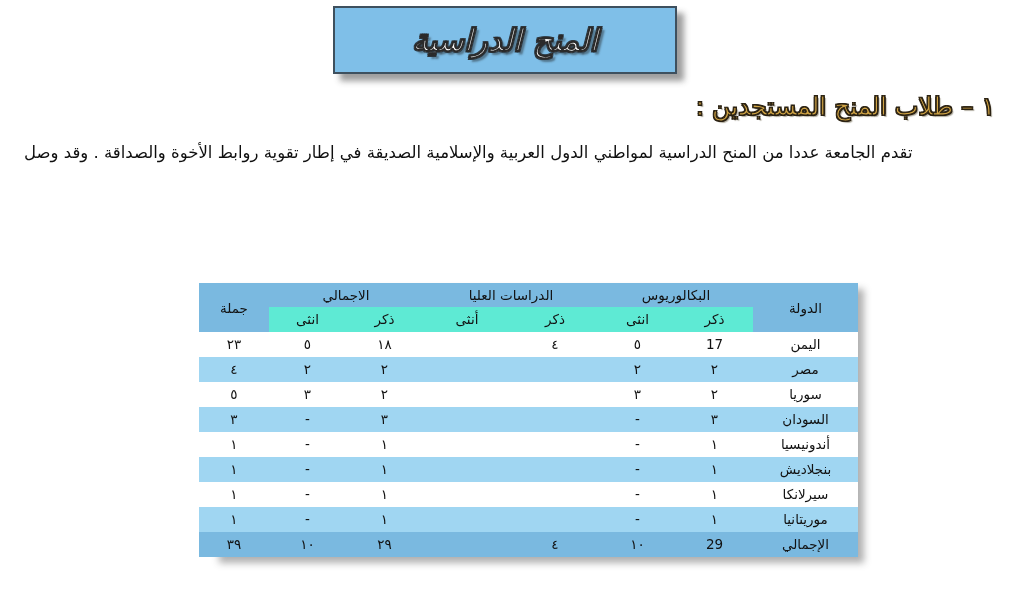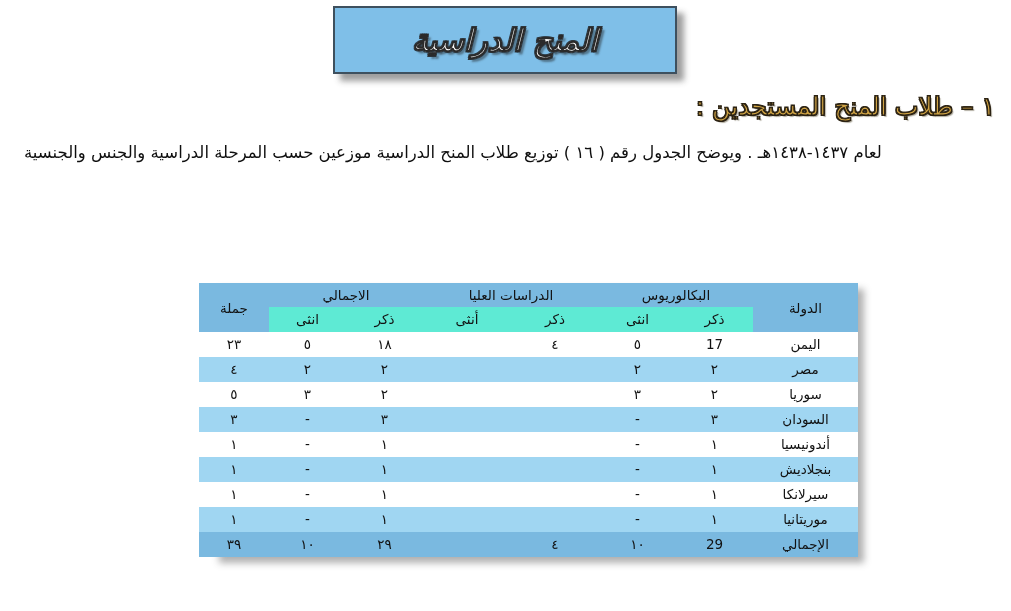--- a/index.html
+++ b/index.html
@@ -144,21 +144,21 @@
 
 <div id="title-banner-wrap">
   <div id="title-banner">
     <span id="title-text">المنح الدراسية</span>
   </div>
 </div>
 
 <div id="section-heading">١ – طلاب المنح المستجدين :</div>
 
 <div id="body-paragraph">
-  <span class="ln r">لعام ١٤٣٧-١٤٣٨هـ . ويوضح الجدول رقم ( ١٦ ) توزيع طلاب المنح الدراسية موزعين حسب المرحلة الدراسية والجنس والجنسية</span>
+  <span class="ln r">تقدم الجامعة عددا من المنح الدراسية لمواطني الدول العربية والإسلامية الصديقة في إطار تقوية روابط الأخوة والصداقة . وقد وصل</span>
 </div>
 
 <div id="table-wrap">
   <table id="grants-table">
     <colgroup>
       <col class="col-country">
       <col class="col-num">
       <col class="col-num">
       <col class="col-wide">
       <col class="col-wide">

